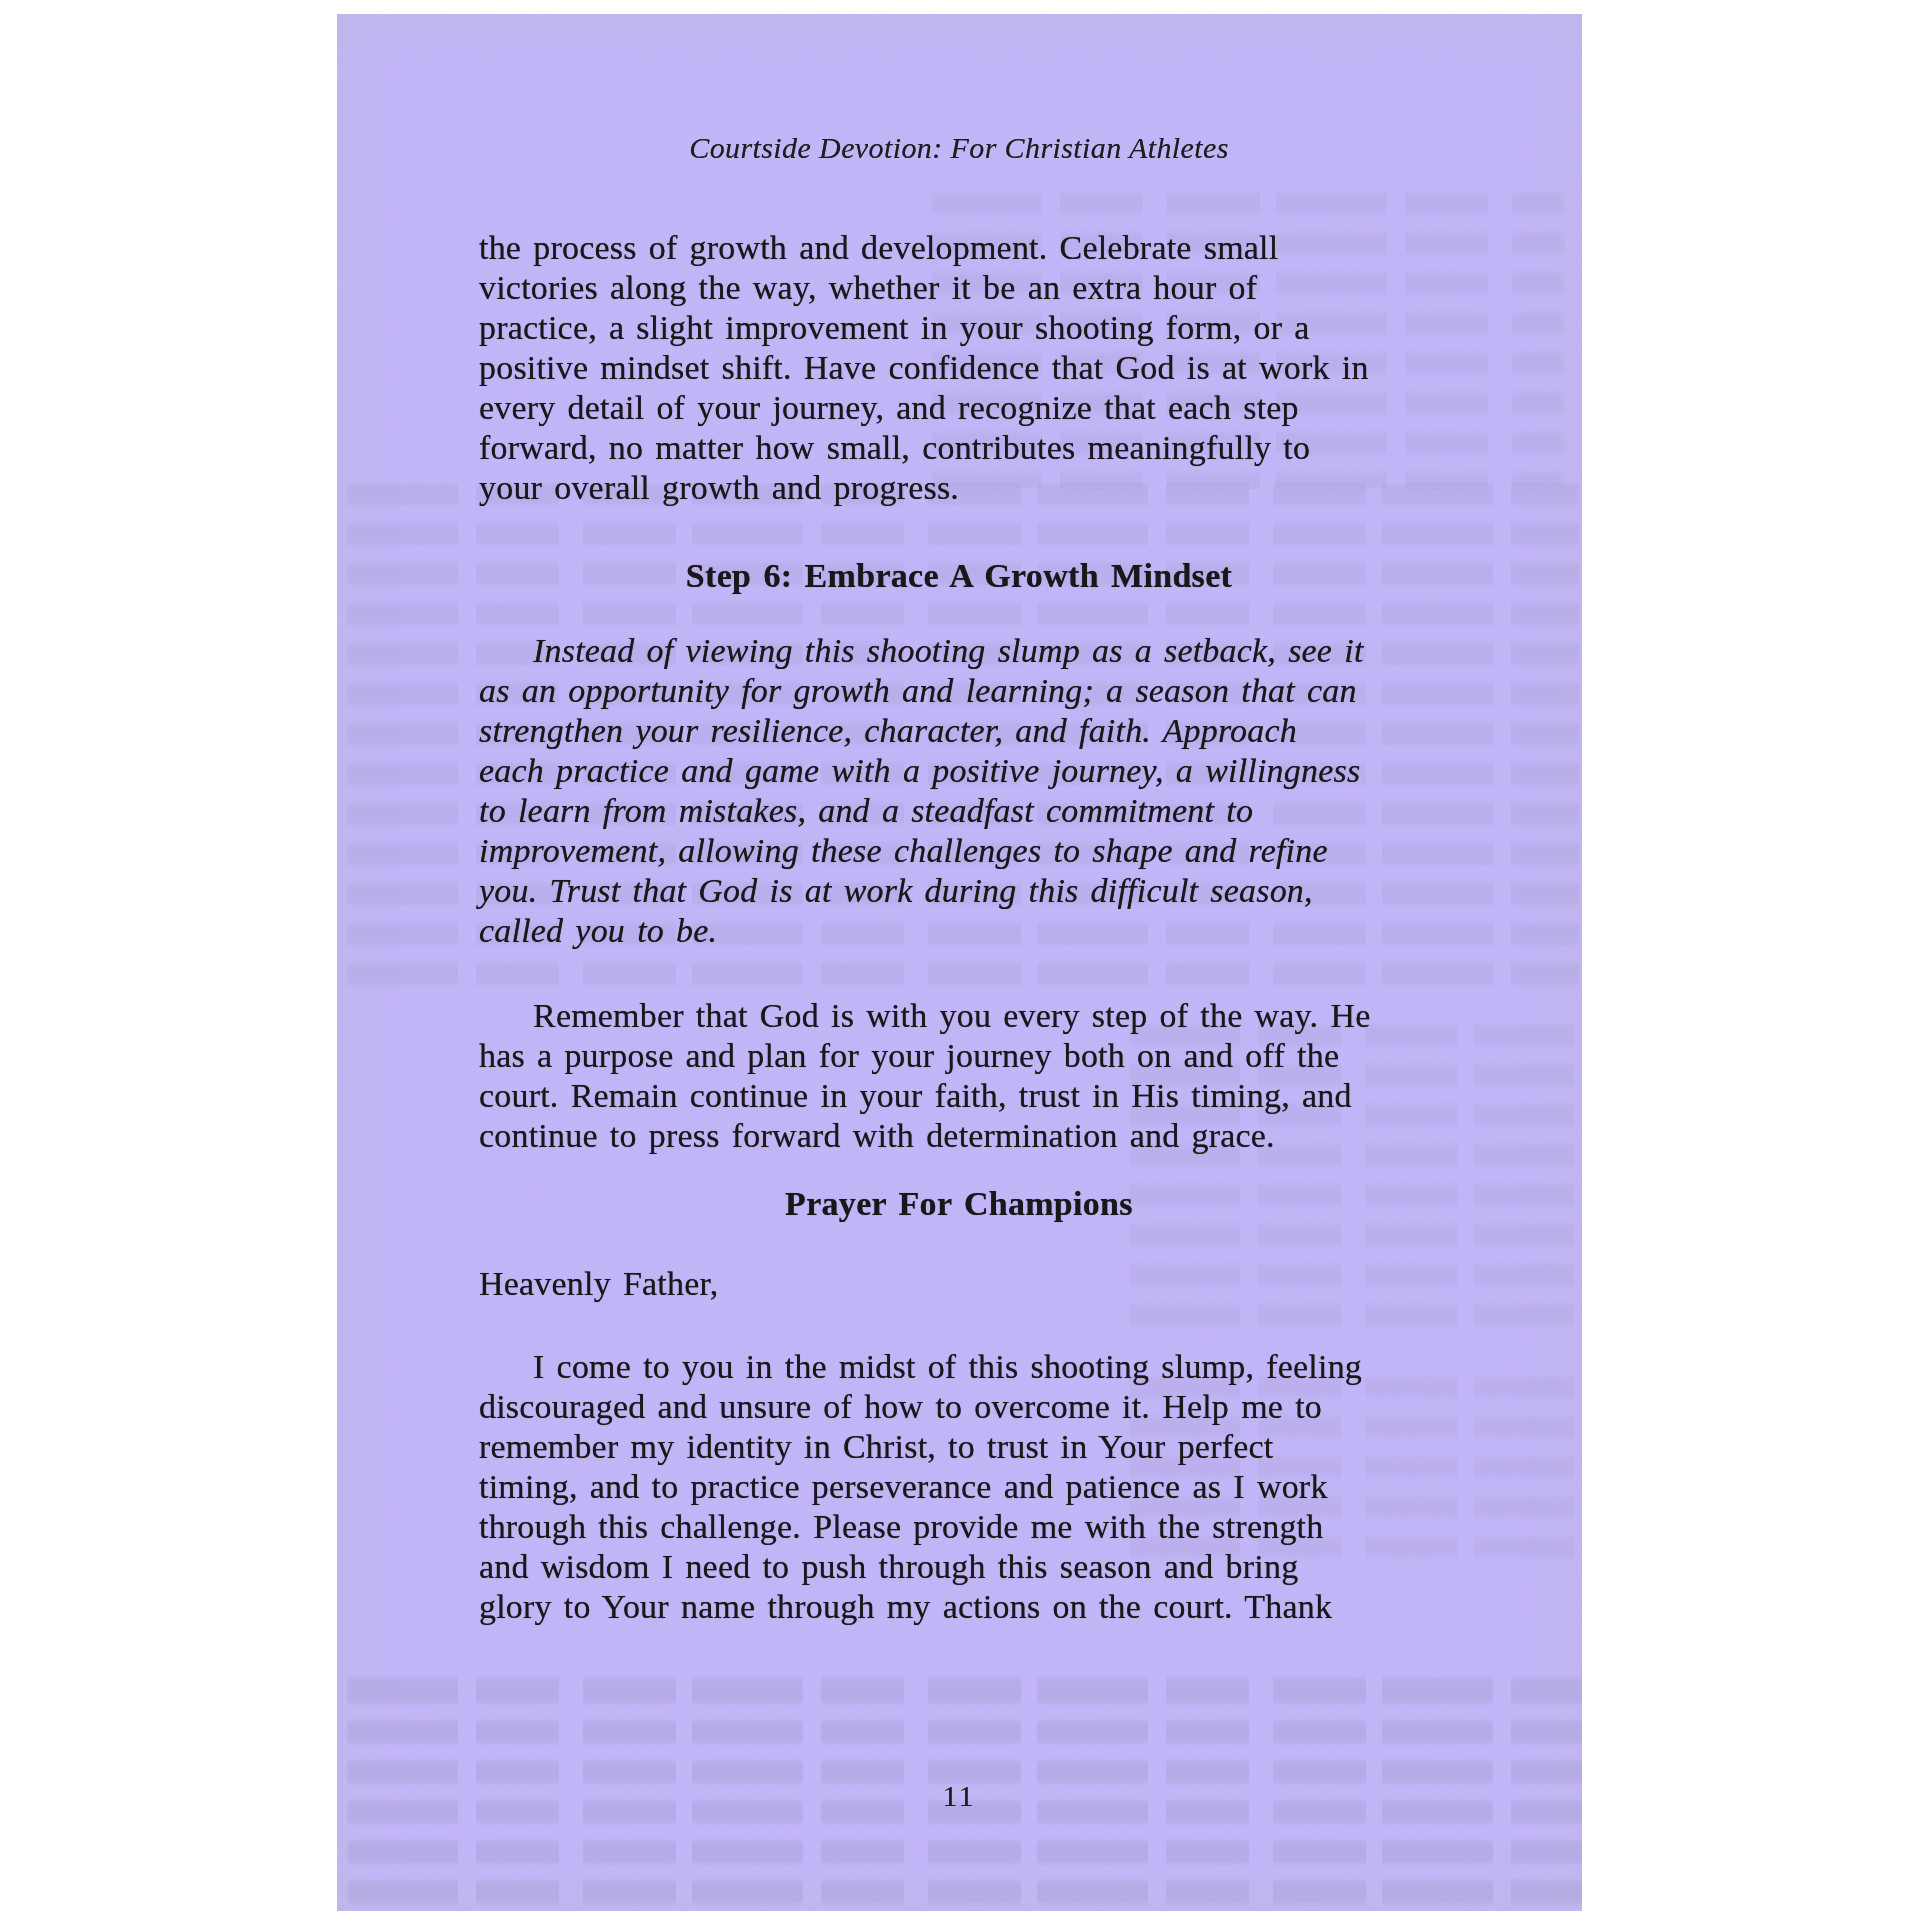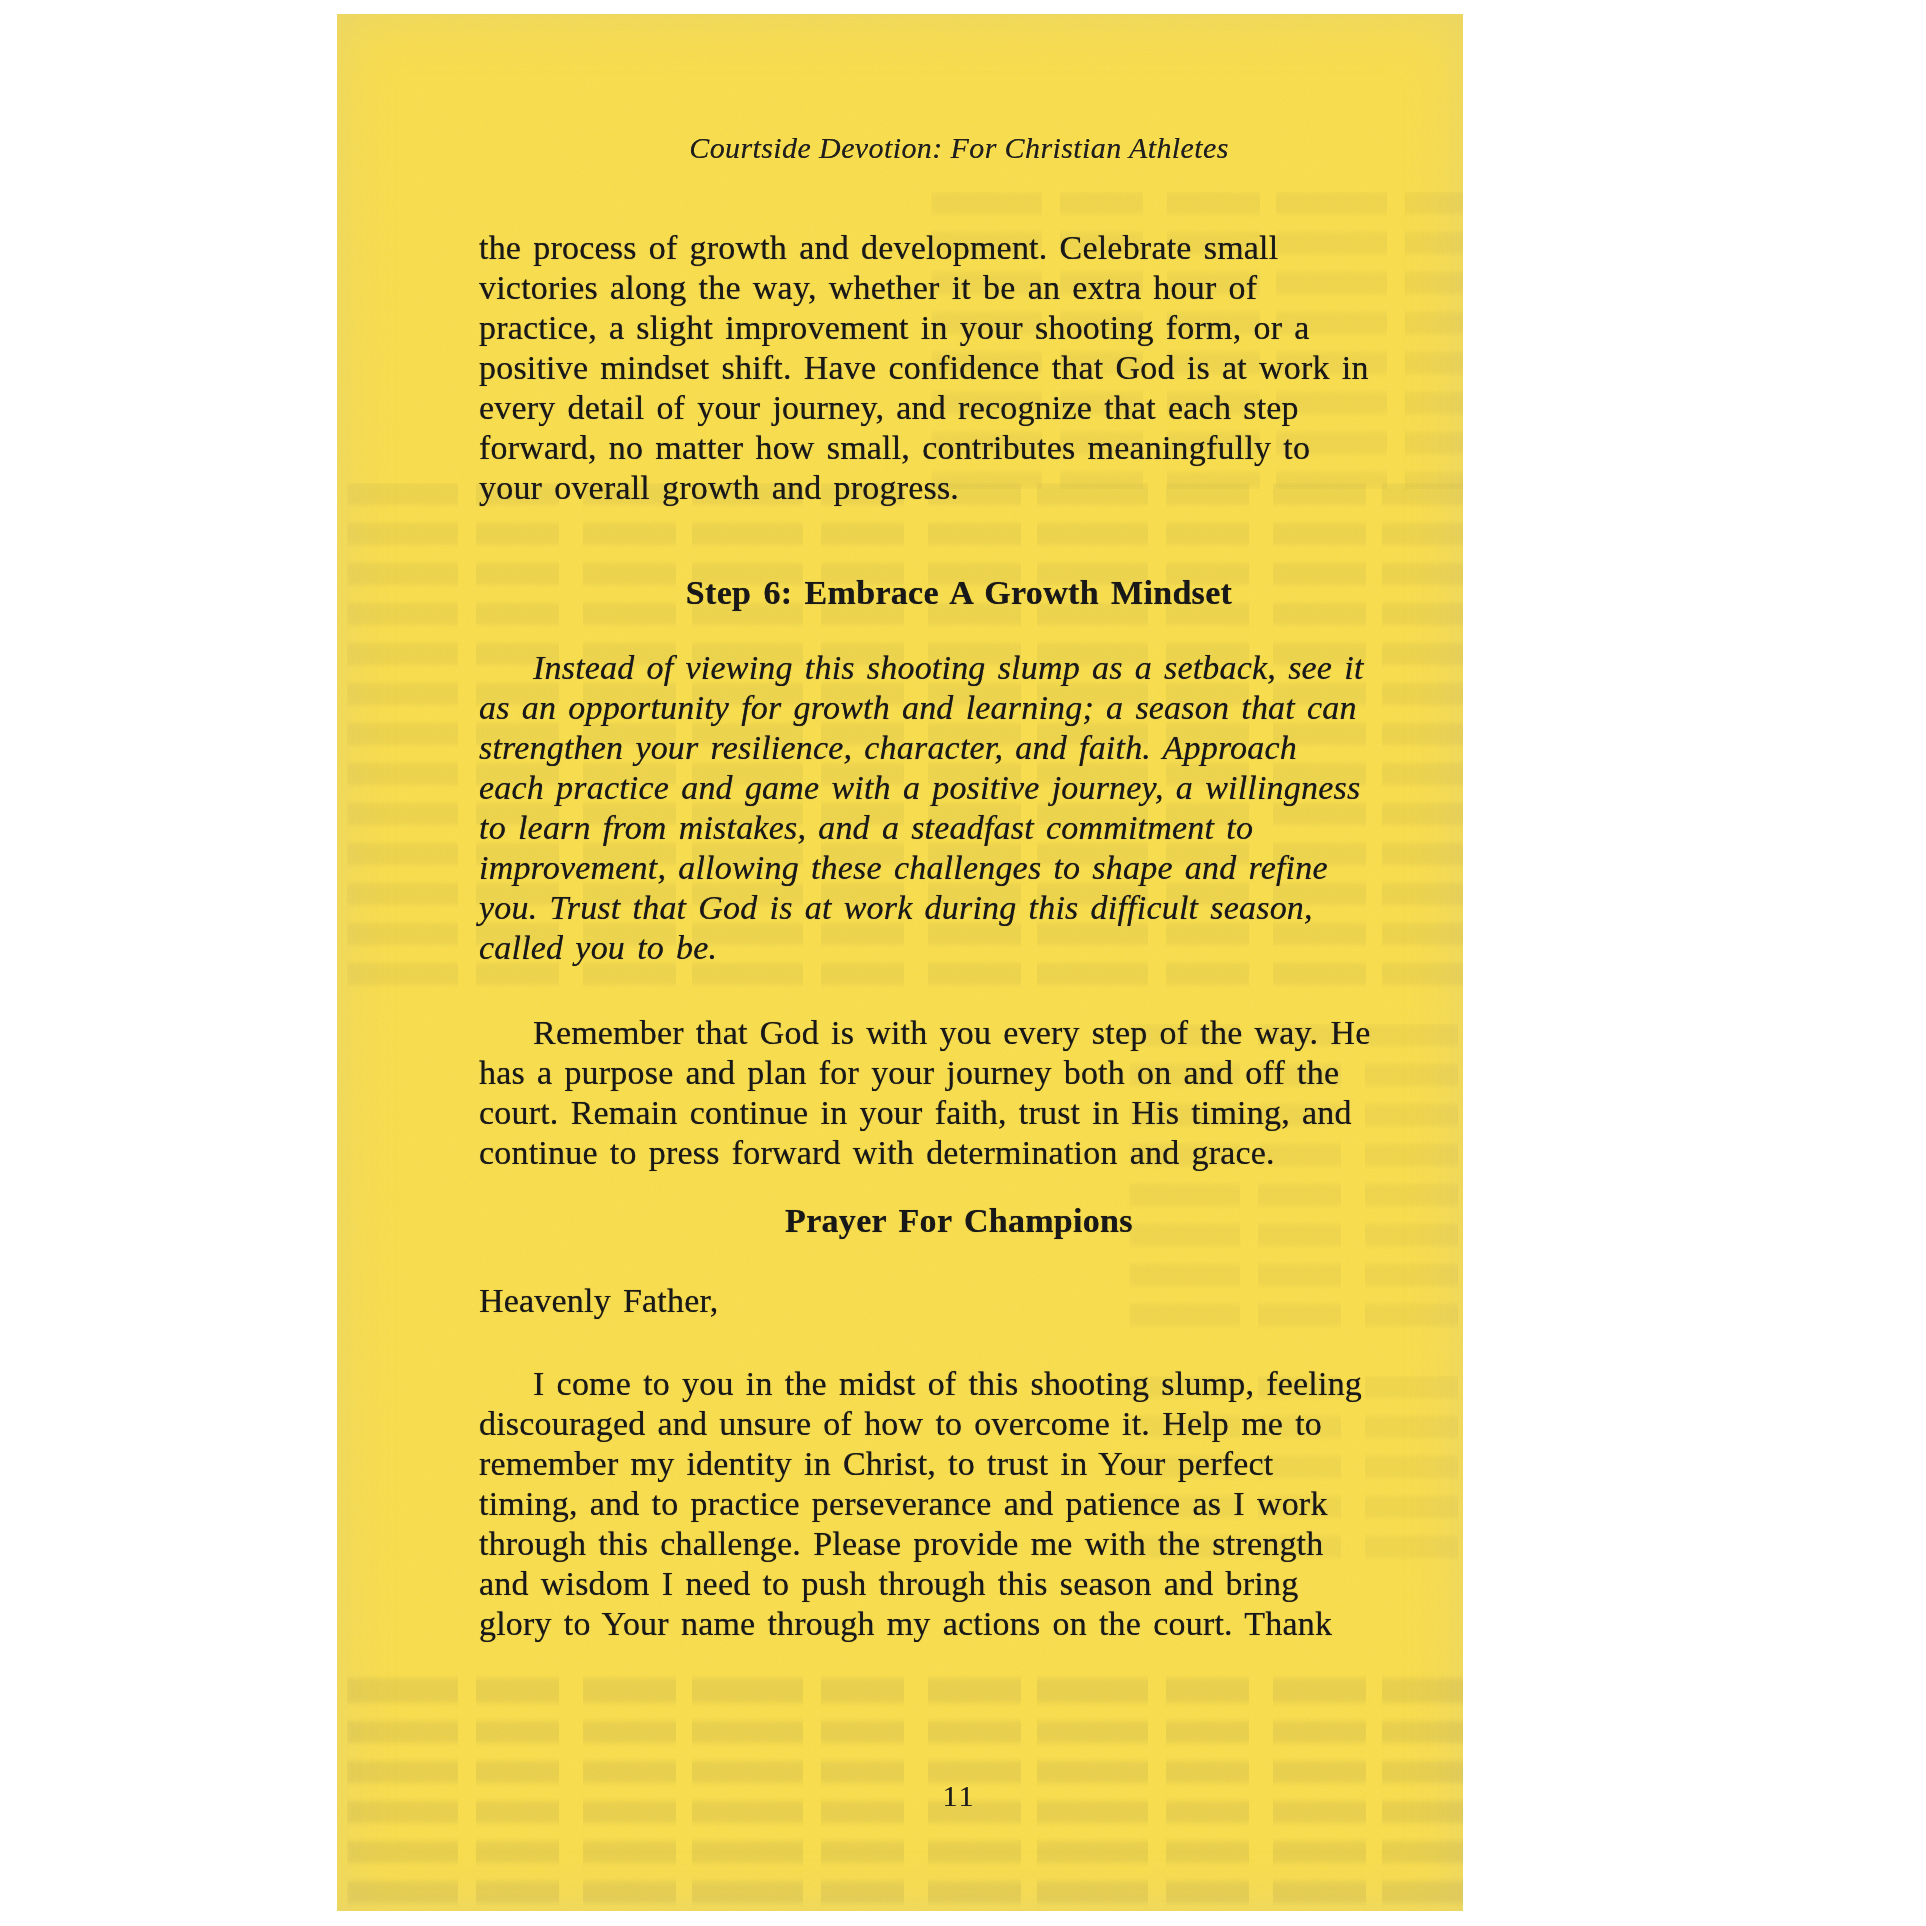--- a/index.html
+++ b/index.html
@@ -6,22 +6,22 @@
   body{
     width:1927px;height:1927px;
     background:#ffffff;
     position:relative;
     overflow:hidden;
     font-family:"Liberation Serif","DejaVu Serif",serif;
   }
   .paper{
     position:absolute;
     left:337px;top:14px;
-    width:1126px;height:1897px;
-    background:#fde047;
+    width:1245px;height:1897px;
+    background:#c4b5fd;
     box-shadow:inset 0 0 59px rgba(190,190,182,0.25);
     overflow:hidden;
   }
   .grain{
     position:absolute;left:0;top:0;width:100%;height:100%;
     pointer-events:none;
   }
   
   .ghost{
     position:absolute;
@@ -55,21 +55,21 @@
     left:142px;top:214px;
     width:960px;
     color:#181818;
     font-size:34px;
     line-height:40px;
     letter-spacing:0.2px;
     word-spacing:0.1em;
     text-shadow:0 0 0.7px rgba(20,20,20,0.7);
   }
   .block{margin:0;}
-  .block:nth-child(1){margin-bottom:65px;}
+  .block:nth-child(1){margin-bottom:48px;}
   .block:nth-child(2){margin-bottom:35px;}
   .block:nth-child(3){margin-bottom:45px;font-style:italic;}
   .block:nth-child(4){margin-bottom:21px;}
   .block:nth-child(5){margin-bottom:40px;}
   .block:nth-child(6){margin-bottom:43px;}
   .block:nth-child(7){margin-bottom:4px;}
   .heading{
     font-weight:700;
     text-align:center;
     letter-spacing:0.3px;

